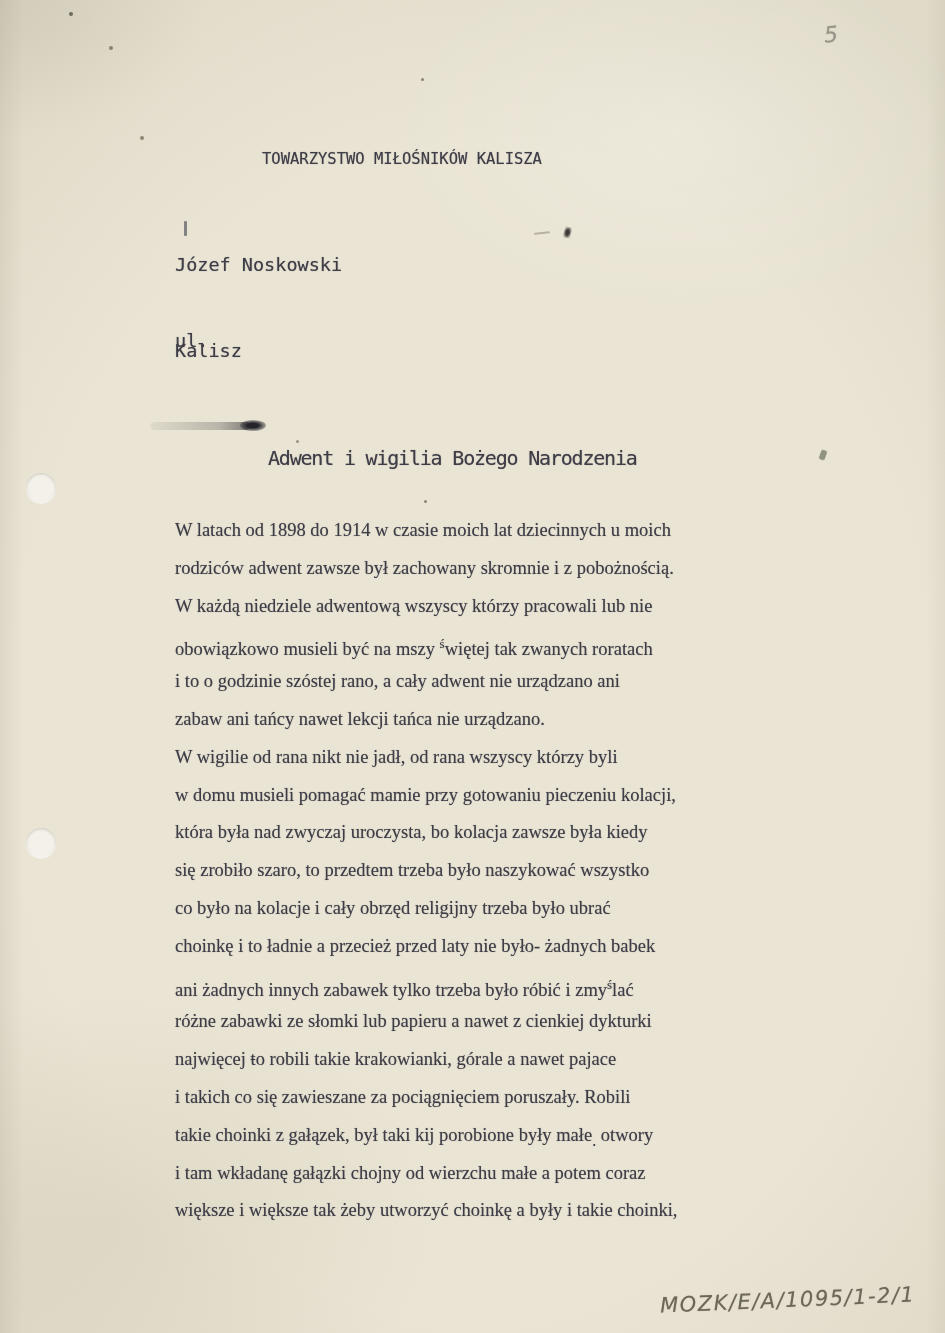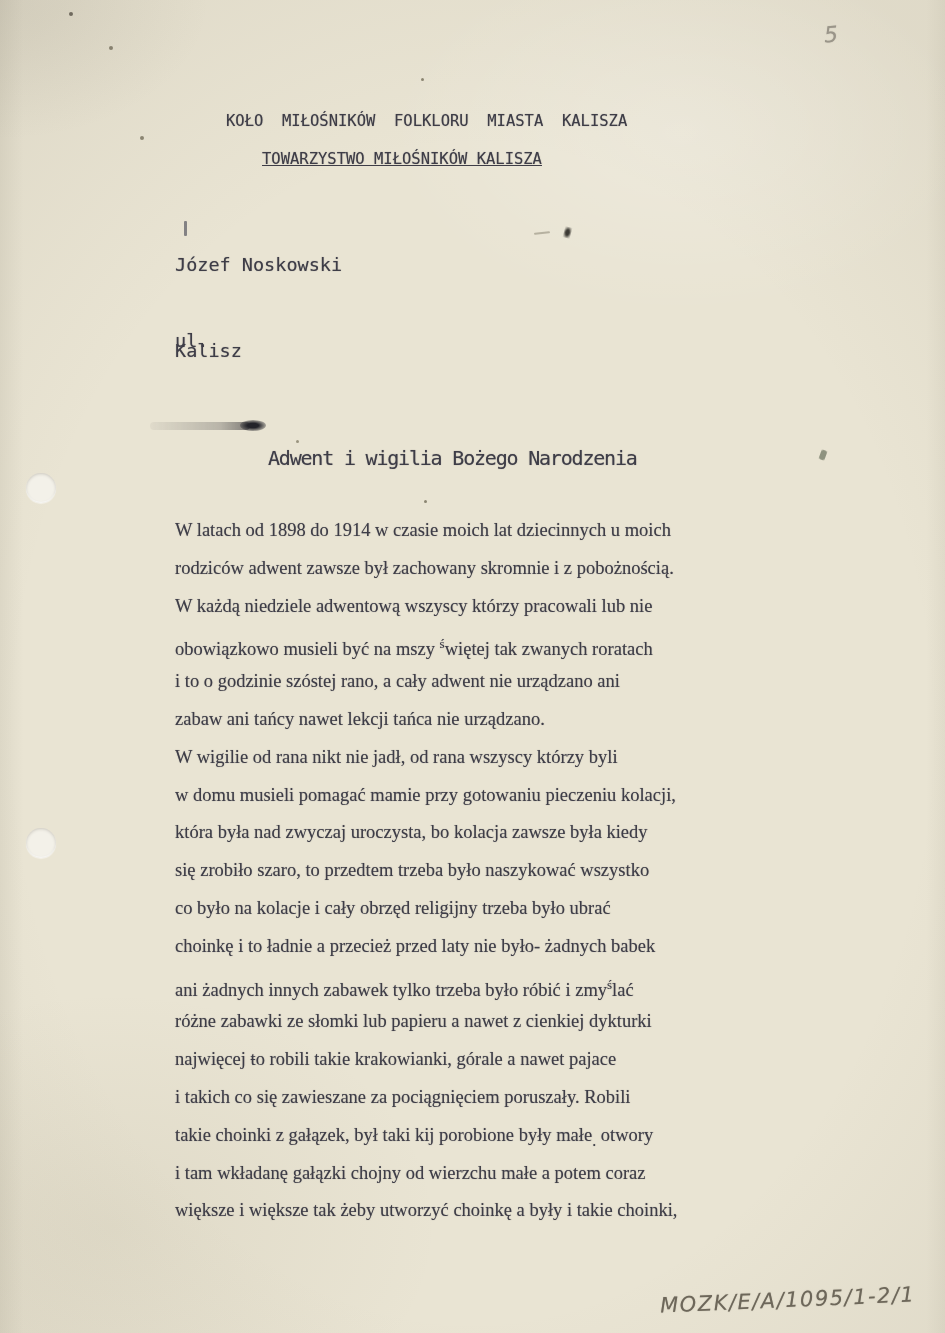--- a/index.html
+++ b/index.html
@@ -20,21 +20,21 @@
       linear-gradient(90deg, rgba(115,110,92,0.10), transparent 2.5%),
       linear-gradient(270deg, rgba(115,110,92,0.07), transparent 2%);
   }
   .typed{
     position:absolute;
     color:#3e3d47;
     text-shadow:0 0 1px rgba(62,61,71,0.55);
     white-space:pre;
   }
   .hdr1{left:226px;top:112px;font-size:15.5px;letter-spacing:0;}
-  .hdr2{left:262px;top:150px;font-size:15.5px;text-decoration:underline;}
+  .hdr2{left:262px;top:150px;font-size:15.5px;}
   .author{left:175px;font-size:18.5px;}
   .a-name{top:254px;}
   .a-city{top:292px;margin-top:48px;}
   .a-street{top:330px;}
   .doc-title{left:268px;top:446px;font-size:20px;letter-spacing:-1.2px;}
   .body-text{
     position:absolute;left:175px;top:512px;width:760px;
     font-size:18.5px;line-height:37.8px;
     color:#3e3d47;text-shadow:0 0 1px rgba(62,61,71,0.5);
     white-space:pre;
@@ -83,21 +83,20 @@
   .s5{left:296px;top:440px;width:3px;height:3px;background:#9a947f;}
   .s6{left:424px;top:500px;width:3px;height:3px;background:#8b8572;}
 </style>
 </head>
 <body>
 
 <div class="paper">
 
   <div class="pencil page-num">5</div>
 
-  <div class="typed hdr1">KOŁO  MIŁOŚNIKÓW  FOLKLORU  MIASTA  KALISZA</div>
   <div class="typed hdr2">TOWARZYSTWO MIŁOŚNIKÓW KALISZA</div>
 
   <div class="tickmark"></div>
   <div class="fleck"></div>
   <div class="fleck-dash"></div>
 
   <div class="typed author a-name">Józef Noskowski</div>
   <div class="typed author a-city">Kalisz</div>
   <div class="typed author a-street">ul.</div>
 

